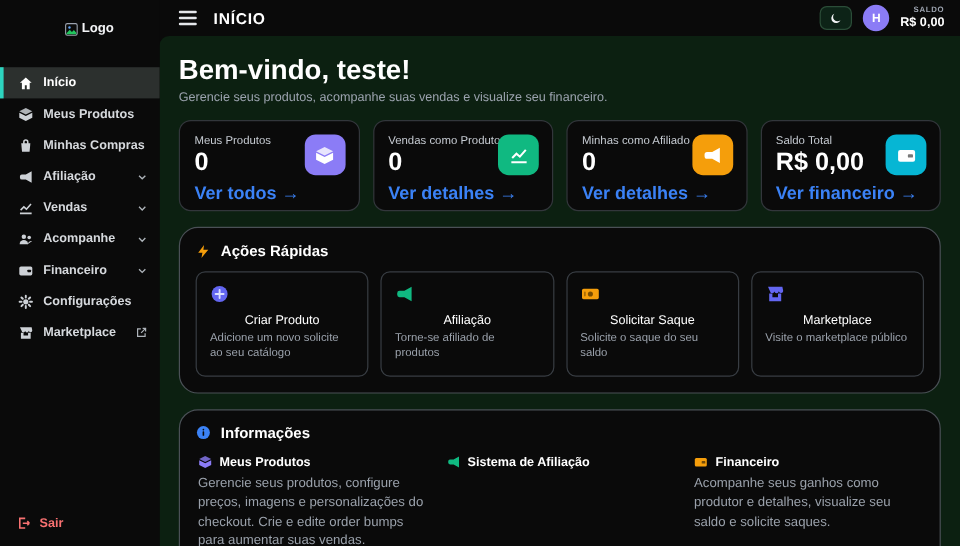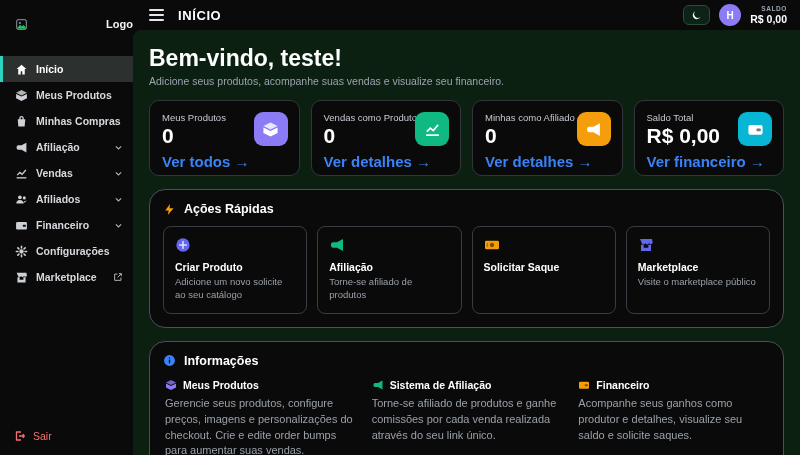--- a/index.html
+++ b/index.html
@@ -4,31 +4,31 @@
 <style>
   * { margin:0; padding:0; box-sizing:border-box; }
   html,body { width:800px; height:455px; overflow:hidden; }
   body { background:#0a0a0a; font-family:"Liberation Sans", sans-serif; -webkit-font-smoothing:antialiased; }
 
   .icon { display:inline-flex; align-items:center; justify-content:center; flex:none; }
   .icon svg { width:100%; height:100%; display:block; }
 
   
   .sidebar { position:absolute; left:0; top:0; bottom:0; width:133px; background:#0a0a0a; display:flex; flex-direction:column; z-index:2; }
-  .logo-row { height:36px; display:flex; align-items:center; justify-content:space-between; gap:3px; margin-top:6px;margin-left:16px; }
+  .logo-row { height:36px; display:flex; align-items:center; justify-content:center; gap:3px; margin-top:6px;margin-left:16px; }
   .logo-glyph { width:11px; height:11px; }
   .logo-text { color:#f3f4f6; font-size:11px; font-weight:700; }
   .nav { margin-top:14px; flex:1; }
   .nav-item { display:flex; align-items:center; gap:8px; height:26px; padding:0 10px 0 12px; color:#d6d9dd; font-size:10.5px; font-weight:600; border-left:3px solid transparent; cursor:pointer; }
   .nav-item .nav-ic { width:13px; height:13px; color:#cdd1d6; }
   .nav-item.active { background:#2c302e; border-left-color:#2dd4bf; color:#ffffff; }
   .nav-item.active .nav-ic { color:#ffffff; }
   .chev { margin-left:auto; width:9px; height:9px; color:#aeb4ba; }
   .ext { margin-left:auto; width:10px; height:10px; color:#aeb4ba; }
-  .logout-row { display:flex; align-items:center; gap:7px; padding:0 12px 13px 14px; color:#f87171; font-size:10.5px; font-weight:400; cursor:pointer; }
+  .logout-row { display:flex; align-items:center; gap:7px; padding:0 12px 13px 14px; color:#f87171; font-size:10.5px; font-weight:700; cursor:pointer; }
   .logout-row .icon { width:12px; height:12px; }
 
   
   .header { position:absolute; left:133px; top:0; right:0; height:30px; background:#0a0a0a; display:flex; align-items:center; padding:0 13px 0 16px; }
   .hamburger { width:15px; display:flex; flex-direction:column; gap:3px; cursor:pointer; }
   .hamburger span { display:block; height:2px; border-radius:1px; background:#e5e7eb; }
   .page-title { margin-left:14px; color:#ffffff; font-size:13px; font-weight:800; letter-spacing:.6px; }
   .header-right { margin-left:auto; display:flex; align-items:center; gap:9px; }
   .moon-btn { width:27px; height:20px; border-radius:6px; background:#0d2317; border:1px solid #2b4d38; display:flex; align-items:center; justify-content:center; color:#f3f4f6; cursor:pointer; }
   .moon-btn .icon { width:11px; height:11px; }
@@ -50,21 +50,21 @@
   .stat-tile { position:absolute; top:11px; right:11px; width:34px; height:34px; border-radius:9px; display:flex; align-items:center; justify-content:center; color:#ffffff; }
   .stat-tile .icon { width:17px; height:17px; }
 
   .panel { margin-top:13px; background:#0a0a0a; border:1px solid #4a5056; border-radius:16px; padding:12px 13px 13px; }
   .panel-title { display:flex; align-items:center; gap:8px; color:#ffffff; font-size:12.5px; font-weight:800; margin-bottom:10px; }
   .panel-title .icon { width:13px; height:13px; }
 
   .qa-grid { display:grid; grid-template-columns:repeat(4,1fr); gap:10px; }
   .qa-card { border:1px solid #383d43; border-radius:8px; padding:10px 11px 11px; min-height:72px; cursor:pointer; background:#0a0a0a; }
   .qa-card .icon { width:16px; height:16px; margin-bottom:8px; }
-  .qa-title { color:#ffffff; font-size:10.5px; font-weight:700; }
+  .qa-title { color:#ffffff; font-size:10.5px; font-weight:400;text-align:center; }
   .qa-desc { color:#9aa1ab; font-size:9.5px; line-height:1.35; margin-top:3px; }
 
   .info-grid { display:grid; grid-template-columns:repeat(3,1fr); gap:17px; padding:1px 2px 2px; }
   .info-head { display:flex; align-items:center; gap:6px; margin-bottom:5px; }
   .info-head .icon { width:12px; height:12px; }
   .info-title { color:#ffffff; font-size:10.5px; font-weight:800; }
   .info-desc { color:#9aa1ab; font-size:11px; line-height:1.45; }
 </style>
 </head>
 <body>
@@ -137,21 +137,21 @@
     </div>
     <div class="nav-item">
       <span class="icon nav-ic">
           <svg viewBox="0 0 24 24" fill="currentColor">
             <circle cx="9" cy="8" r="3.4"></circle>
             <path d="M2.5 19.5a6.5 6.5 0 0 1 13 0z"></path>
             <circle cx="17.2" cy="9" r="2.8"></circle>
             <path d="M14.8 19.5a5.8 5.8 0 0 1 7-5z"></path>
           </svg>
         </span>
-      <span>Afiliados</span>
+      <span>Acompanhe</span>
       <span class="icon chev">
           <svg viewBox="0 0 24 24" fill="none" stroke="currentColor" stroke-width="3">
             <polyline points="5 9 12 16 19 9"></polyline>
           </svg>
         </span>
     </div>
     <div class="nav-item">
       <span class="icon nav-ic">
           <svg viewBox="0 0 24 24">
             <rect x="2" y="5.5" width="20" height="14" rx="2.5" fill="currentColor"></rect>
@@ -221,21 +221,21 @@
     <div class="avatar">H</div>
     <div class="saldo">
       <div class="saldo-label">SALDO</div>
       <div class="saldo-value">R$ 0,00</div>
     </div>
   </div>
 </header>
 
 <main class="main">
   <h1 class="welcome-title">Bem-vindo, teste!</h1>
-  <div class="welcome-sub">Adicione seus produtos, acompanhe suas vendas e visualize seu financeiro.</div>
+  <div class="welcome-sub">Gerencie seus produtos, acompanhe suas vendas e visualize seu financeiro.</div>
 
   <div class="stats">
     <div class="stat-card">
       <div class="stat-label">Meus Produtos</div>
       <div class="stat-value">0</div>
       <a class="stat-link">Ver todos →</a>
       <div class="stat-tile" style="background: rgb(139, 124, 246);">
         <span class="icon">
             <svg viewBox="0 0 24 24">
               <path d="M2 7l10-5 10 5-10 5L2 7z" fill="currentColor" opacity=".8"></path>
@@ -315,20 +315,21 @@
       </div>
       <div class="qa-card">
         <span class="icon" style="color: rgb(245, 158, 11);">
             <svg viewBox="0 0 24 24">
               <rect x="1.5" y="5.5" width="21" height="13" rx="2" fill="currentColor"></rect>
               <circle cx="12" cy="12" r="3.2" fill="#7a4d00"></circle>
               <rect x="4" y="9" width="2.2" height="6" rx="1" fill="#7a4d00" opacity=".6"></rect>
             </svg>
           </span>
         <div class="qa-title">Solicitar Saque</div>
+        <div class="qa-desc">Solicite o saque do seu saldo</div>
       </div>
       <div class="qa-card">
         <span class="icon" style="color: rgb(99, 102, 241);">
             <svg viewBox="0 0 24 24">
               <path d="M3 3h18l1 5.2a2.8 2.8 0 0 1-5.5.5A2.8 2.8 0 0 1 11 9a2.8 2.8 0 0 1-5.5-.3L3 3z" fill="currentColor"></path>
               <path d="M4.5 11.5V21h15v-9.5h-4V16h-7v-4.5z" fill="currentColor"></path>
             </svg>
           </span>
         <div class="qa-title">Marketplace</div>
         <div class="qa-desc">Visite o marketplace público</div>
@@ -362,21 +363,20 @@
       </div>
       <div class="info-col">
         <div class="info-head">
           <span class="icon" style="color: rgb(16, 185, 129);">
               <svg viewBox="0 0 24 24">
                 <path d="M21 3v18l-9-5H6a3 3 0 0 1-3-3v-2a3 3 0 0 1 3-3h6l9-5z" fill="currentColor"></path>
               </svg>
             </span>
           <span class="info-title">Sistema de Afiliação</span>
         </div>
-        <div class="info-desc">Torne-se afiliado de produtos e ganhe comissões por cada venda realizada através do seu link único.</div>
       </div>
       <div class="info-col">
         <div class="info-head">
           <span class="icon" style="color: rgb(245, 158, 11);">
               <svg viewBox="0 0 24 24">
                 <rect x="2" y="5.5" width="20" height="14" rx="2.5" fill="currentColor"></rect>
                 <rect x="13.5" y="10.5" width="6" height="4" rx="1" fill="#0a0a0a" opacity=".55"></rect>
               </svg>
             </span>
           <span class="info-title">Financeiro</span>

